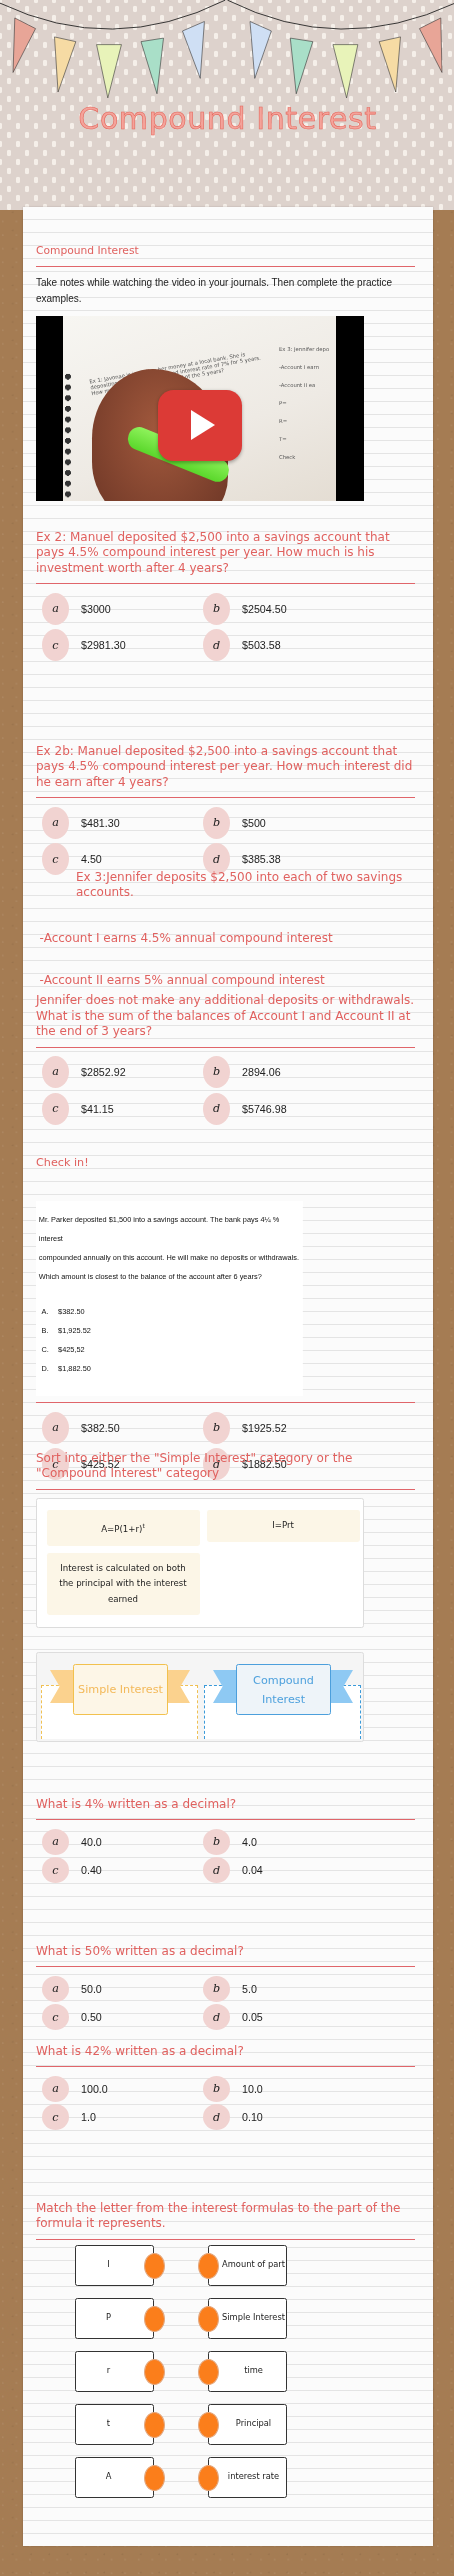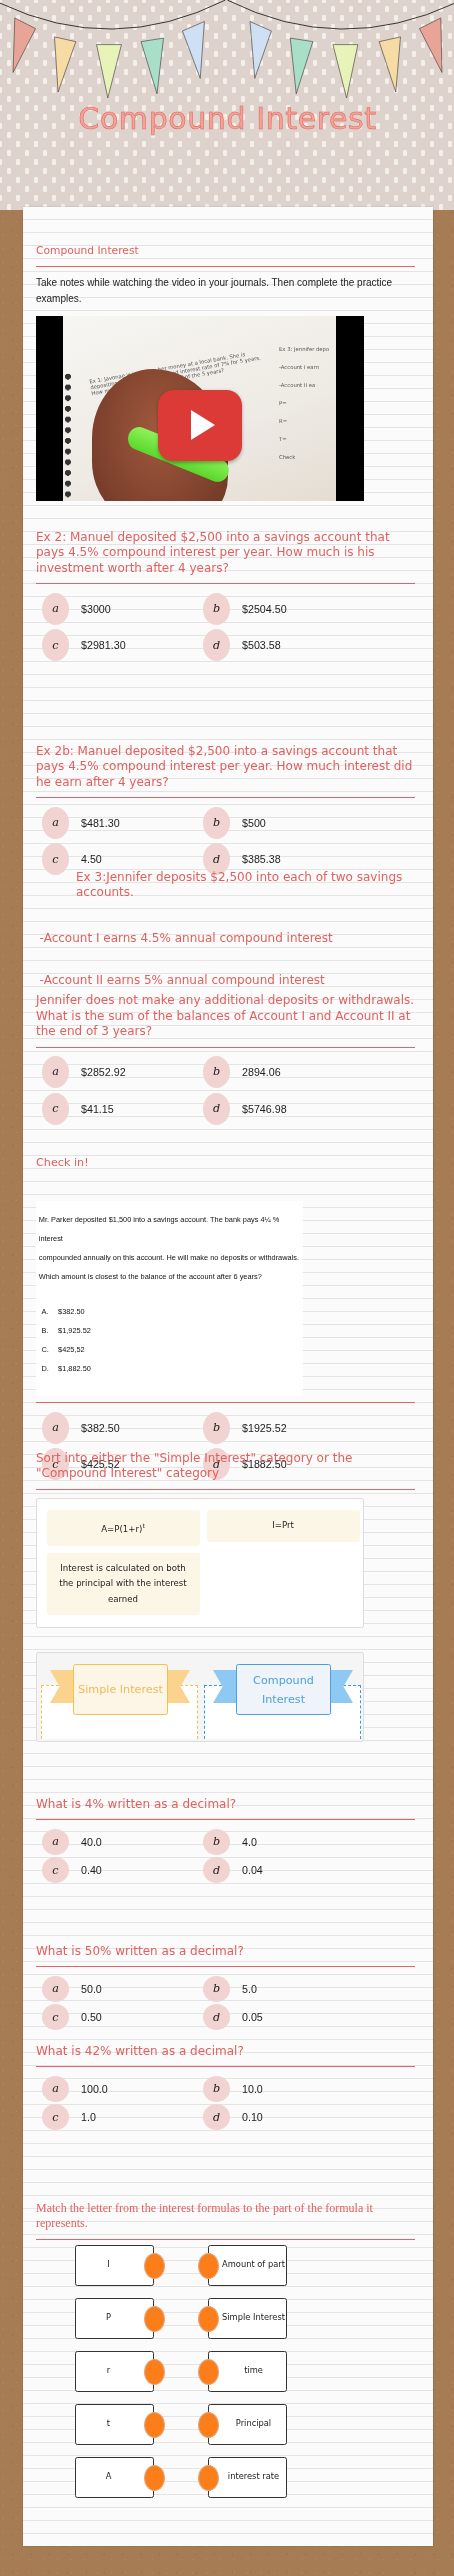--- a/index.html
+++ b/index.html
@@ -358,21 +358,21 @@
         <span class="opt-text">1.0</span>
       </div>
     <div class="option" style="height:26px;">
         <span class="opt-letter" style="height:26px;">d</span>
         <span class="opt-text">0.10</span>
       </div>
   </div>
 </div>
 
 <div class="content" style="top:2201px;">
-  <div class="q-title" style="margin-bottom:4.7px;font-family:Liberation Serif, serif;">Match the letter from the interest formulas to the part of the formula it represents.</div>
+  <div class="q-title" style="margin-bottom:4.7px;">Match the letter from the interest formulas to the part of the formula it represents.</div>
   <div class="match-row">
     <div class="match-left">I</div>
     <div class="dot l"></div>
     <div class="match-right">Amount of part</div>
     <div class="dot r"></div>
   </div>
   <div class="match-row">
     <div class="match-left">P</div>
     <div class="dot l"></div>
     <div class="match-right">Simple Interest</div>

